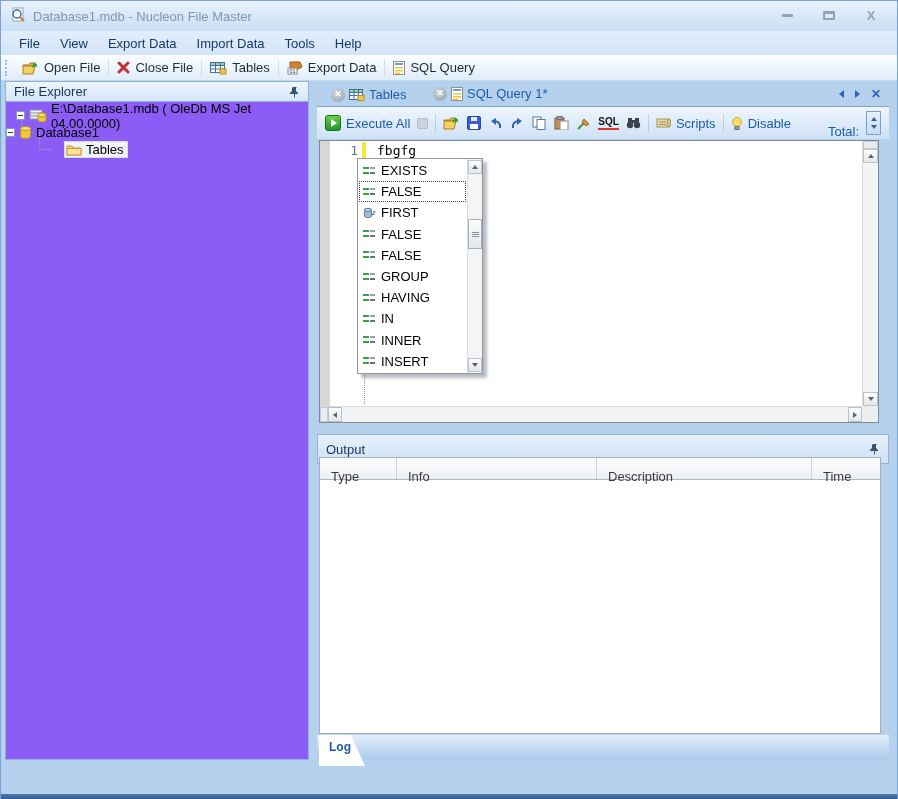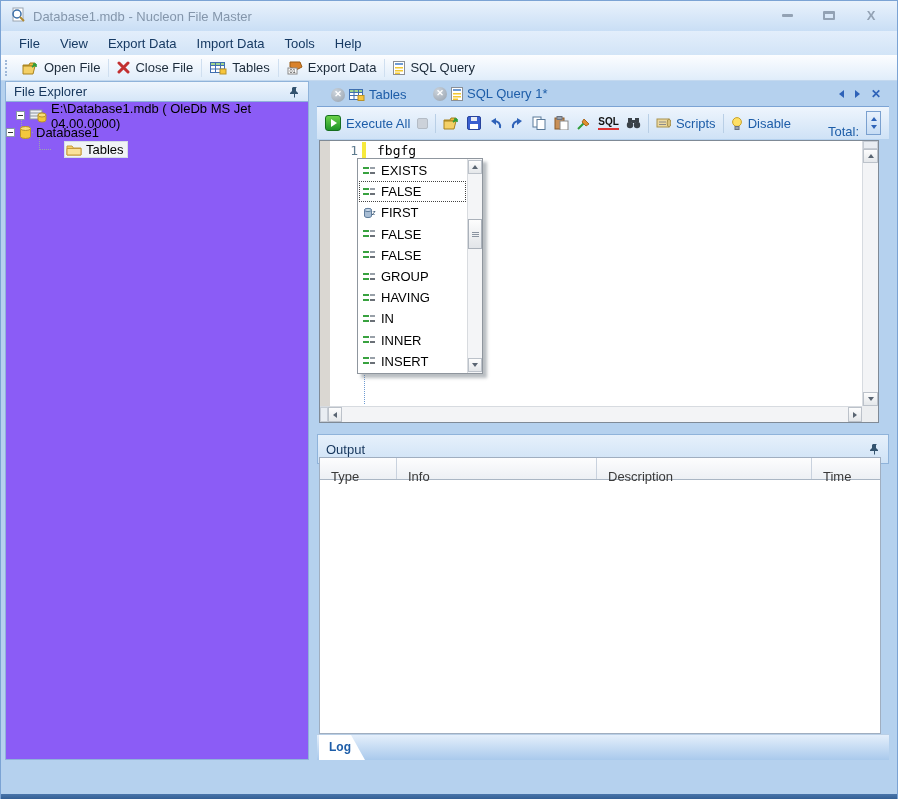--- a/index.html
+++ b/index.html
@@ -125,21 +125,21 @@
     background:linear-gradient(#e6f0fb,#cfe2f6); border:1px solid #8fb3da;
     display:flex; align-items:center; padding:14px 8px; font-size:13px; color:#16365c; }
   .outheader .spacer { flex:1; }
   .outtable { position:absolute; left:318px; top:456px; width:562px; height:277px; background:#fff; border:1px solid #a0aec0; }
   .oth { display:flex; height:22px; background:linear-gradient(#fdfdfe,#edf0f4); border-bottom:1px solid #aab6c4; }
   .oth .cell { font-size:13px; color:#3a3a3a; padding:11px 0 0 11px; border-right:1px solid #c9d2de; }
   .c-type { width:77px; } .c-info { width:200px; } .c-desc { width:215px; } .c-time { flex:1; border-right:none !important; }
 
   .logstrip { position:absolute; left:316px; top:733px; width:572px; height:26px;
     background:linear-gradient(#e4effb,#a9c9ec); border-top:1px solid #b9cfe6; }
-  .logtab { position:absolute; left:2px; top:0; width:48px; height:25px; background:#fff;
+  .logtab { position:absolute; left:2px; top:0; width:48px; height:31px; background:#fff;
     clip-path:polygon(0 0,32px 0,46px 100%,0 100%); font-size:12px; font-weight:bold; color:#1d5da8;
     padding:5px 0 0 10px; }
 
   
   .statusbar { position:absolute; left:0; right:0; top:765px; height:28px;
     background:linear-gradient(#eaf3fd,#bed7f2); border-top:1px solid #9cb8d8;
     display:flex; align-items:center; padding-left:12px; font-size:13px; color:#44586c; }
   .bottomedge { position:absolute; left:0; right:0; top:793px; height:6px; background:linear-gradient(#4a76ab,#2f5a90); }
 
   svg { display:block; }

